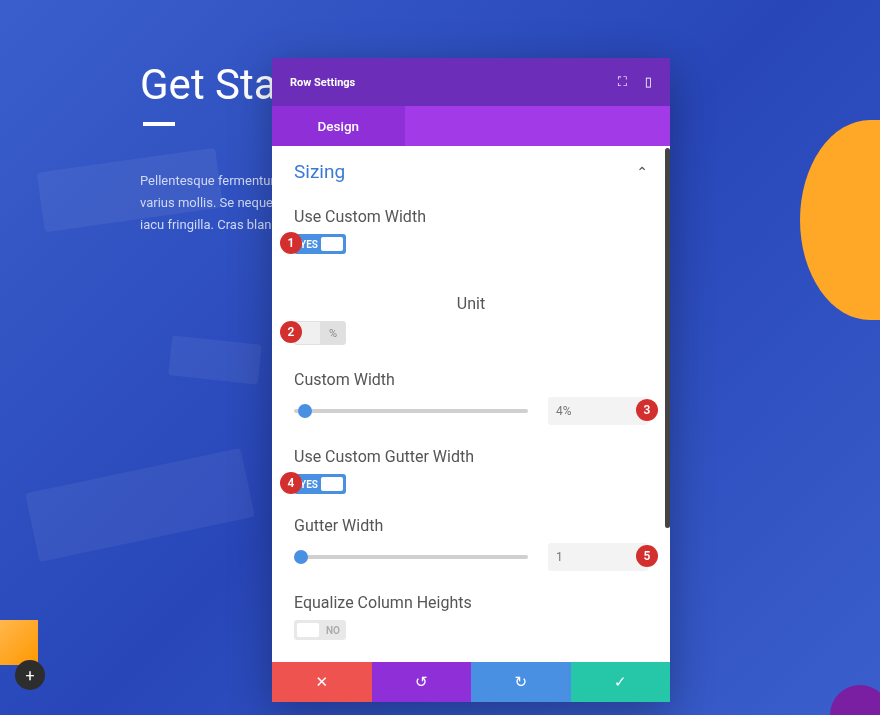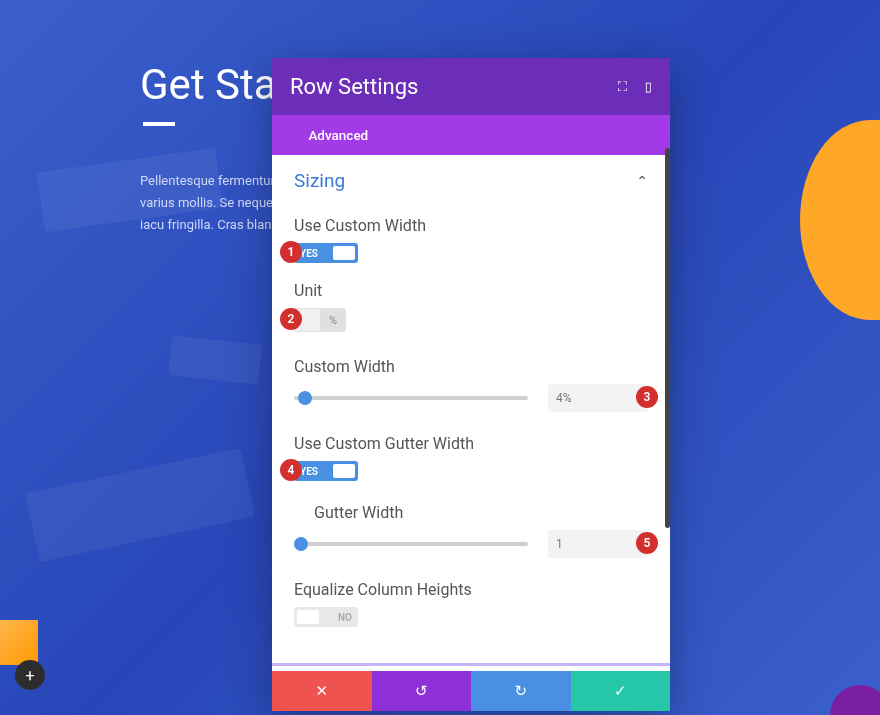--- a/index.html
+++ b/index.html
@@ -44,21 +44,21 @@
   position: absolute; top: 58px; left: 272px; width: 398px;
   background: #fff; box-shadow: 0 10px 40px rgba(0,0,0,0.3);
   display: flex; flex-direction: column;
 }
 
 
 .panel-header {
   background: #6c2eb9; color: #fff;
   padding: 16px 18px; display: flex; align-items: center; justify-content: space-between;
 }
-.panel-title { font-size: 22px; font-weight: 400; }
+.panel-title { font-size: 11px; font-weight: 700; }
 .header-icons { display: flex; gap: 18px; }
 .header-icons span { cursor: pointer; font-size: 13px; }
 
 
 .tabs {
   background: #a23ae8; display: flex;
 }
 .tab {
   padding: 12px 0; width: 33.33%; text-align: center;
   color: #fff; font-size: 13.5px; font-weight: 500; cursor: pointer;
@@ -80,21 +80,21 @@
 .section-title { font-size: 19px; color: #3a7bd5; font-weight: 400; }
 .section-title.gray { color: #888; }
 .chevron { font-size: 14px; color: #555; }
 .section-content { padding: 0 22px 16px 22px; }
 
 .field-label { font-size: 16px; color: #555; margin: 10px 0 8px 0; }
 
 
 .toggle {
   display: inline-flex; align-items: center;
-  width: 64px; height: 20px; border-radius: 3px;
+  width: 52px; height: 20px; border-radius: 3px;
   position: relative; cursor: pointer; font-size: 10px; font-weight: 600;
 }
 .toggle.on { background: #4a90e2; color: #fff; }
 .toggle.off { background: #e8e8e8; color: #aaa; }
 .toggle-label { position: absolute; }
 .toggle.on .toggle-label { left: 6px; }
 .toggle.off .toggle-label { right: 6px; }
 .toggle-knob {
   position: absolute; width: 22px; height: 14px; background: #fff; border-radius: 2px; top: 3px;
 }
@@ -174,21 +174,21 @@
 
   <div class="panel-header">
     <span class="panel-title">Row Settings</span>
     <div class="header-icons">
       <span>⛶</span>
       <span>▯</span>
     </div>
   </div>
 
   <div class="tabs">
-    <div class="tab">Advanced</div>
+    <div class="tab active">Design</div>
   </div>
 
   <div class="panel-body">
     <div class="scroll-hint"></div>
 
     <div class="section">
       <div class="section-header">
         <span class="section-title">Sizing</span>
         <span class="chevron">⌃</span>
       </div>
@@ -196,21 +196,21 @@
 
         <div class="field-label">Use Custom Width</div>
         <div style="position:relative;">
           <span class="badge" style="left:-14px; top:-2px;">1</span>
           <div class="toggle on">
             <span class="toggle-label">YES</span>
             <span class="toggle-knob"></span>
           </div>
         </div>
 
-        <div class="field-label" style="margin-top:14px;">Unit</div>
+        <div class="field-label" style="margin-top:36px;text-align:center;">Unit</div>
         <div style="position:relative;">
           <span class="badge" style="left:-14px; top:0px;">2</span>
           <div class="unit-row">
             <div class="unit-btn"></div>
             <div class="unit-btn active">%</div>
           </div>
         </div>
 
         <div class="field-label" style="margin-top:25px;">Custom Width</div>
         <div class="slider-row" style="position:relative;">
@@ -223,21 +223,21 @@
 
         <div class="field-label" style="margin-top:22px;">Use Custom Gutter Width</div>
         <div style="position:relative;">
           <span class="badge" style="left:-14px; top:-2px;">4</span>
           <div class="toggle on">
             <span class="toggle-label">YES</span>
             <span class="toggle-knob"></span>
           </div>
         </div>
 
-        <div class="field-label" style="margin-top:18px;margin-left:20px;">Gutter Width</div>
+        <div class="field-label" style="margin-top:18px;">Gutter Width</div>
         <div class="slider-row" style="position:relative;">
           <div class="slider-track">
             <div class="slider-thumb" style="left:0;"></div>
           </div>
           <div class="slider-value">1</div>
           <span class="badge" style="right:-10px; top:2px;">5</span>
         </div>
 
         <div class="field-label" style="margin-top:22px;">Equalize Column Heights</div>
         <div class="toggle off">

